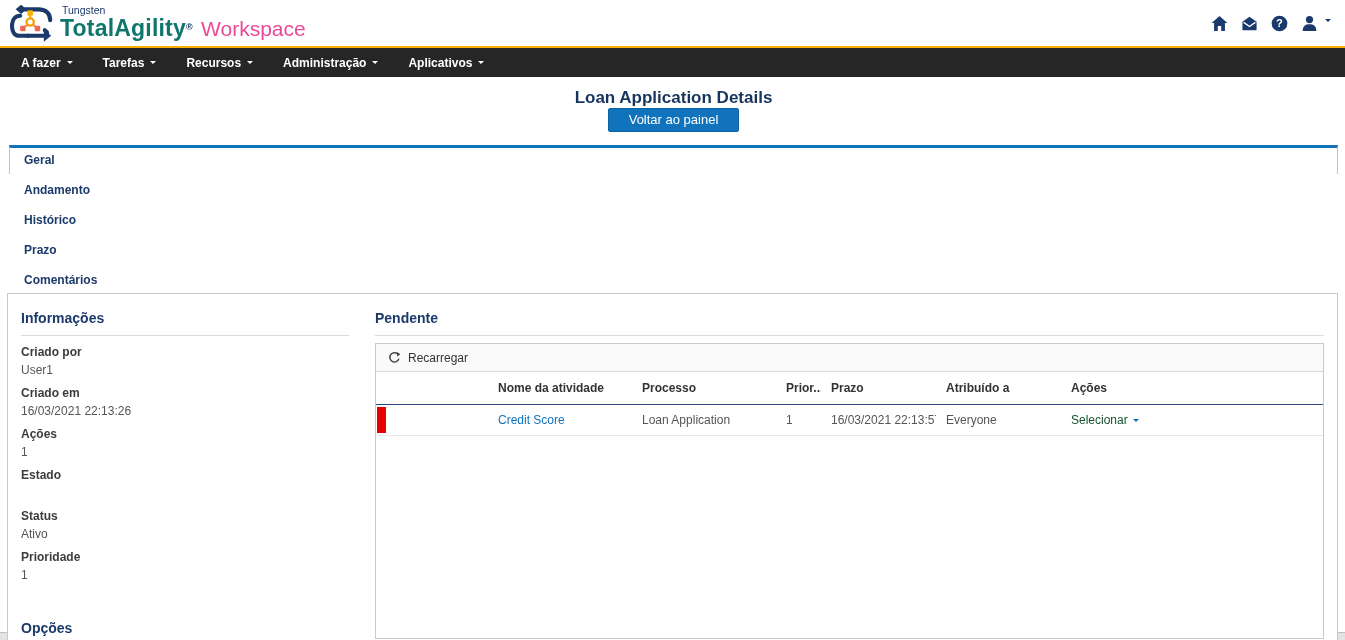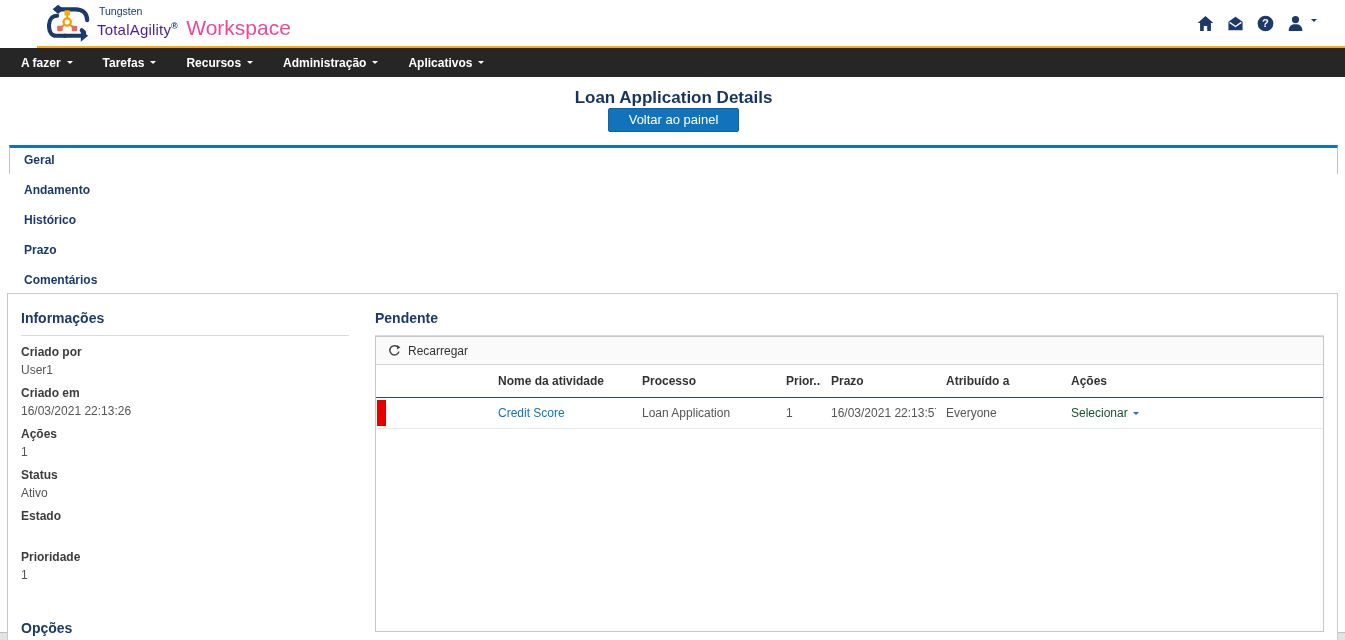--- a/index.html
+++ b/index.html
@@ -5,27 +5,27 @@
   * { box-sizing: border-box; }
   html,body { margin:0; padding:0; }
   body {
     width:1345px; height:640px; position:relative; overflow:hidden;
     background:#ffffff; font-family:"Liberation Sans", sans-serif; color:#333;
   }
 
   
   .app-header {
     height:48px; display:flex; align-items:center; justify-content:space-between;
-    padding:0 28px 0 10px; background:#fff; border-bottom:2px solid #f9ae00;margin-left:37px;
+    padding:0 14px 0 10px; background:#fff; border-bottom:2px solid #f9ae00;
   }
   .brand { display:flex; align-items:center; gap:6px; }
   .brand-logo { width:44px; height:40px; }
   .brand-text { line-height:1.05; }
   .brand-top { font-size:10.5px; color:#1b3a6b; display:block; margin-left:2px; }
-  .brand-main { font-size:15px; font-weight:normal; color:#4c1d95; letter-spacing:.2px; }
+  .brand-main { font-size:23px; font-weight:bold; color:#0f766e; letter-spacing:.2px; }
   .brand-reg { font-size:9px; vertical-align:super; color:#1b3a6b; font-weight:bold; }
   .brand-suffix { font-size:21px; color:#ec4899; font-weight:400; margin-left:4px; }
   .header-icons { display:flex; align-items:center; gap:13px; }
   .hicon { width:17px; height:17px; display:block; cursor:pointer; }
   .hicon svg { width:100%; height:100%; display:block; }
   .caret { display:inline-block; width:0; height:0;
     border-left:4px solid transparent; border-right:4px solid transparent;
     border-top:4px solid currentColor; }
   .caret.small { border-left-width:3.5px; border-right-width:3.5px; border-top-width:3.5px; }
   .user-caret { color:#1b3a6b; margin-left:-6px; margin-top:-6px; cursor:pointer; }
@@ -75,21 +75,21 @@
   .options-heading { margin-top:22px; }
   .settings-btn {
     margin-top:9px; width:226px; height:18px; background:#f0f0f0; border:1px solid #ababab;
     display:flex; align-items:center; justify-content:center; gap:2px; position:relative;
     font-size:11.5px; color:#20406e; cursor:pointer; font-family:inherit;
   }
   .gear-glyph { font-size:13px; color:#3c3c3c; line-height:1; position:relative; top:-1px; }
   .settings-btn .caret { position:absolute; right:10px; color:#444; }
 
   
-  .grid-box { border:1px solid #c9c9c9; height:296px; background:#fff; }
+  .grid-box { margin-top:7px; border:1px solid #c9c9c9; height:296px; background:#fff; }
   .grid-toolbar {
     height:28px; display:flex; align-items:center; gap:7px; padding:0 12px;
     background:#fafafa; border-bottom:1px solid #d8d8d8; font-size:12px; color:#333; cursor:pointer;
   }
   .reload-icon { width:13px; height:13px; }
   table.grid { width:100%; border-collapse:collapse; table-layout:fixed; }
   .grid th {
     text-align:left; font-size:12px; font-weight:bold; color:#333;
     padding:9px 10px; border-bottom:1px solid #27477d; white-space:nowrap; overflow:hidden;
   }
@@ -214,26 +214,26 @@
     </div>
     <div class="field">
       <div class="field-label">Criado em</div>
       <div class="field-value">16/03/2021 22:13:26</div>
     </div>
     <div class="field">
       <div class="field-label">Ações</div>
       <div class="field-value">1</div>
     </div>
     <div class="field">
+      <div class="field-label">Estado</div>
+      <div class="field-value"></div>
+    </div>
+    <div class="field">
       <div class="field-label">Status</div>
       <div class="field-value">Ativo</div>
-    </div>
-    <div class="field">
-      <div class="field-label">Estado</div>
-      <div class="field-value"></div>
     </div>
     <div class="field">
       <div class="field-label">Prioridade</div>
       <div class="field-value">1</div>
     </div>
 
     <h2 class="section-heading options-heading">Opções</h2>
     <button class="settings-btn">
       <span class="gear-glyph">⚙</span>
       <span>Configurações</span>

